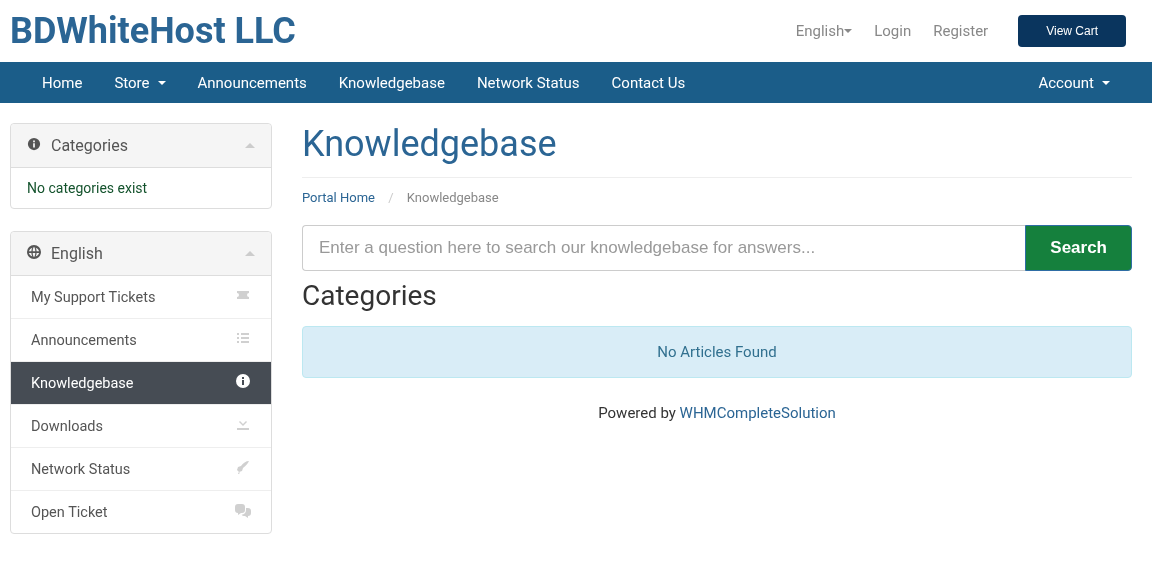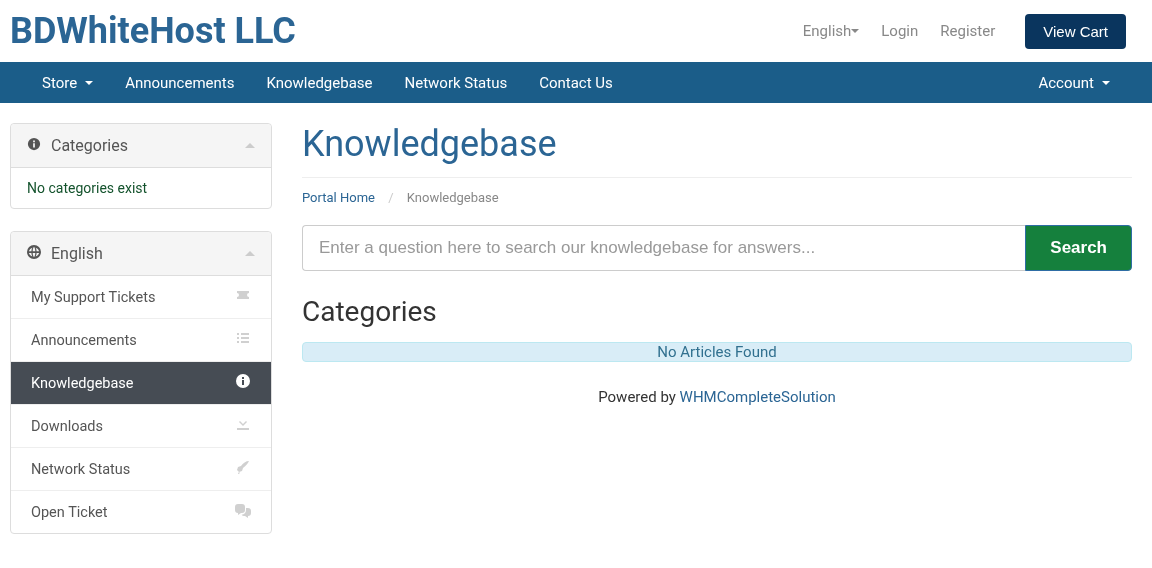--- a/index.html
+++ b/index.html
@@ -2,21 +2,21 @@
 <html><head>
 <meta charset="utf-8">
 <style>
 * { box-sizing: border-box; margin: 0; padding: 0; }
 body { font-family: -apple-system, BlinkMacSystemFont, "Segoe UI", Roboto, "Helvetica Neue", Arial, sans-serif; background: #fff; color: #333; font-size: 14px; }
 
 .topbar { display: flex; align-items: center; justify-content: space-between; padding: 10px 26px 10px 10px; }
 .brand { color: #2b6594; font-size: 36px; font-weight: 700; }
 .topnav { display: flex; align-items: center; gap: 22px; }
 .topnav-link { color: #888; text-decoration: none; font-size: 15px; display: inline-flex; align-items: center; }
-.view-cart-btn { background: #0a355e; color: #fff; border: none; padding: 9px 18px; border-radius: 4px; font-size: 15px; cursor: pointer; margin-left: 8px; }
+.view-cart-btn { background: #0a355e; color: #fff; border: none; padding: 9px 28px; border-radius: 4px; font-size: 12px; cursor: pointer; margin-left: 8px; }
 
 .navbar { background: #1b5d89; color: #fff; display: flex; justify-content: space-between; padding: 0 26px; height: 41px; }
 .navbar-left, .navbar-right { display: flex; }
 .navlink { color: #fff; text-decoration: none; padding: 10px 16px; font-size: 15px; display: inline-flex; align-items: center; gap: 8px; cursor: pointer; }
 
 .caret-icon { width: 0; height: 0; border-left: 4px solid transparent; border-right: 4px solid transparent; border-top: 4px solid currentColor; display: inline-block; }
 
 .container { display: flex; gap: 30px; padding: 20px 10px 20px 10px; max-width: 1152px; }
 .sidebar { width: 262px; flex-shrink: 0; }
 .main { flex: 1; padding-right: 10px; }
@@ -35,27 +35,27 @@
 .support-list li.active a { background: #464c54; color: #fff; }
 .support-list .icon-slot { color: #d0d0d0; }
 .support-list li.active .icon-slot { color: #fff; }
 
 .page-title { color: #2b6594; font-size: 36px; font-weight: 400; margin-bottom: 12px; }
 .breadcrumb { border-top: 1px solid #eee; padding: 12px 0 20px 0; color: #999; font-size: 13px; }
 .breadcrumb a { color: #2b6594; text-decoration: none; }
 .breadcrumb .sep { margin: 0 10px; color: #ccc; }
 .breadcrumb .current { color: #888; }
 
-.searchbar { display: flex; margin-bottom: 24px; }
+.searchbar { display: flex; margin-bottom: 8px; }
 .searchbar input { flex: 1; border: 1px solid #ccc; border-right: none; padding: 12px 16px; font-size: 17px; border-radius: 4px 0 0 4px; outline: none; color: #555; }
 .searchbar input::placeholder { color: #999; }
 .searchbar button { background: #15803d; color: #fff; border: 1px solid #2e6da4; padding: 12px 24px; font-size: 17px; border-radius: 0 4px 4px 0; cursor: pointer; font-weight: bold; }
 
 .section-title { font-size: 28px; color: #333; margin-bottom: 14px; font-weight: 400; }
-.info-box { background: #d9edf7; border: 1px solid #bce8f1; color: #31708f; text-align: center; border-radius: 4px; margin-bottom: 26px; font-size: 15px; }
+.info-box { background: #d9edf7; border: 1px solid #bce8f1; color: #31708f; padding: 16px; text-align: center; border-radius: 4px; margin-bottom: 26px; font-size: 15px; }
 
 .powered { text-align: center; color: #333; font-size: 15px; }
 .powered a { color: #2b6594; text-decoration: none; }
 
 svg { width: 16px; height: 16px; fill: currentColor; }
 .panel-heading svg { width: 14px; height: 14px; }
 </style>
 </head>
 <body>
 
@@ -67,20 +67,21 @@
       <span class="caret-icon"></span>
     </a>
     <a class="topnav-link">Login</a>
     <a class="topnav-link">Register</a>
     <button class="view-cart-btn">View Cart</button>
   </div>
 </header>
 
 <nav class="navbar">
   <div class="navbar-left">
+    <a class="navlink">Home</a>
     <a class="navlink">
       <span>Store</span>
       <span class="caret-icon"></span>
     </a>
     <a class="navlink">Announcements</a>
     <a class="navlink">Knowledgebase</a>
     <a class="navlink">Network Status</a>
     <a class="navlink">Contact Us</a>
   </div>
   <div class="navbar-right">

